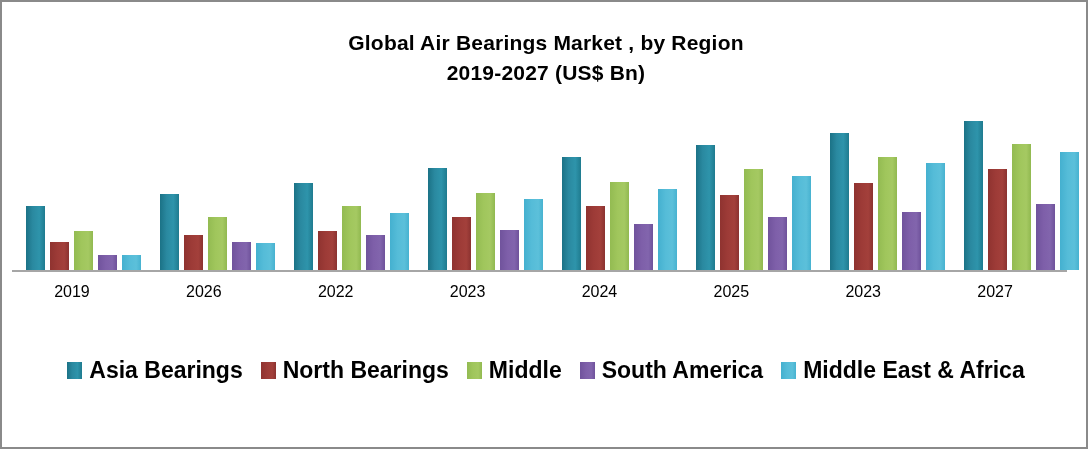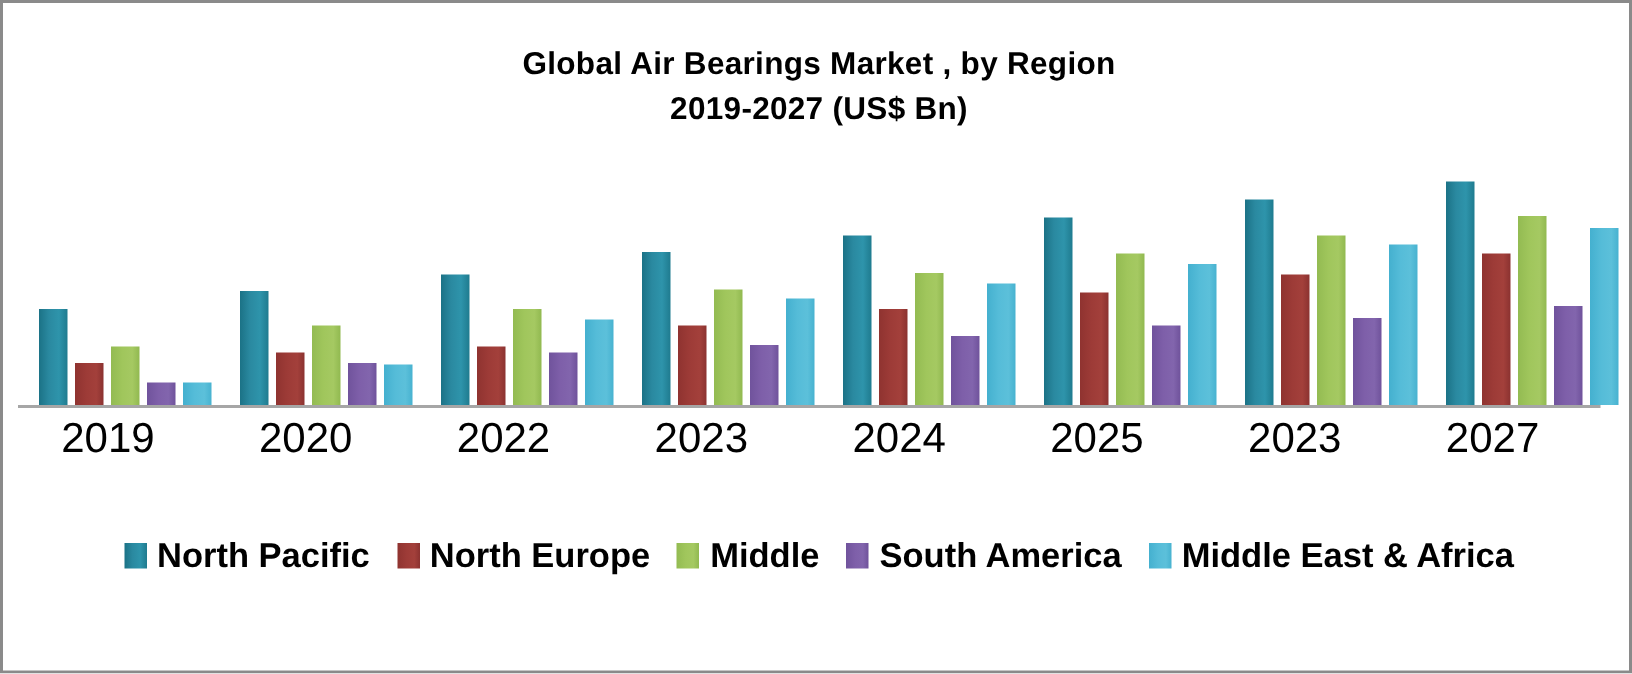--- a/index.html
+++ b/index.html
@@ -91,21 +91,21 @@
     left: 10px;
     top: 276px;
     width: 1055px;
     height: 30px;
     display: flex;
     flex-direction: row;
   }
   .x-label {
     flex: 1 1 0;
     text-align: center;
-    font-size: 28px;
+    font-size: 16px;
     color: #000000;
     line-height: 28px;
     padding-right: 12px;
     box-sizing: border-box;
   }
 
   
   .legend {
     position: absolute;
     left: 0;
@@ -203,37 +203,37 @@
           <div class="bar bar-sa" title="South America 2026: 0.7" style="height: 66px;"></div>
           <div class="bar bar-mea" title="Middle East &amp; Africa 2026: 1.26" style="height: 118px;"></div>
         </div>
         <div class="group"></div>
       </div>
     <div class="axis-line"></div>
   </div>
 
   <div class="x-labels" id="x-labels">
       <div class="x-label">2019</div>
-      <div class="x-label">2020</div>
+      <div class="x-label">2026</div>
       <div class="x-label">2022</div>
       <div class="x-label">2023</div>
       <div class="x-label">2024</div>
       <div class="x-label">2025</div>
       <div class="x-label">2023</div>
       <div class="x-label">2027</div>
     </div>
 
   <div class="legend" id="chart-legend">
       <div class="legend-item">
         <span class="legend-swatch bar-ap"></span>
-        <span class="legend-label">North Pacific</span>
+        <span class="legend-label">Asia Bearings</span>
       </div>
       <div class="legend-item">
         <span class="legend-swatch bar-na"></span>
-        <span class="legend-label">North Europe</span>
+        <span class="legend-label">North Bearings</span>
       </div>
       <div class="legend-item">
         <span class="legend-swatch bar-eu"></span>
         <span class="legend-label">Middle</span>
       </div>
       <div class="legend-item">
         <span class="legend-swatch bar-sa"></span>
         <span class="legend-label">South America</span>
       </div>
       <div class="legend-item">

